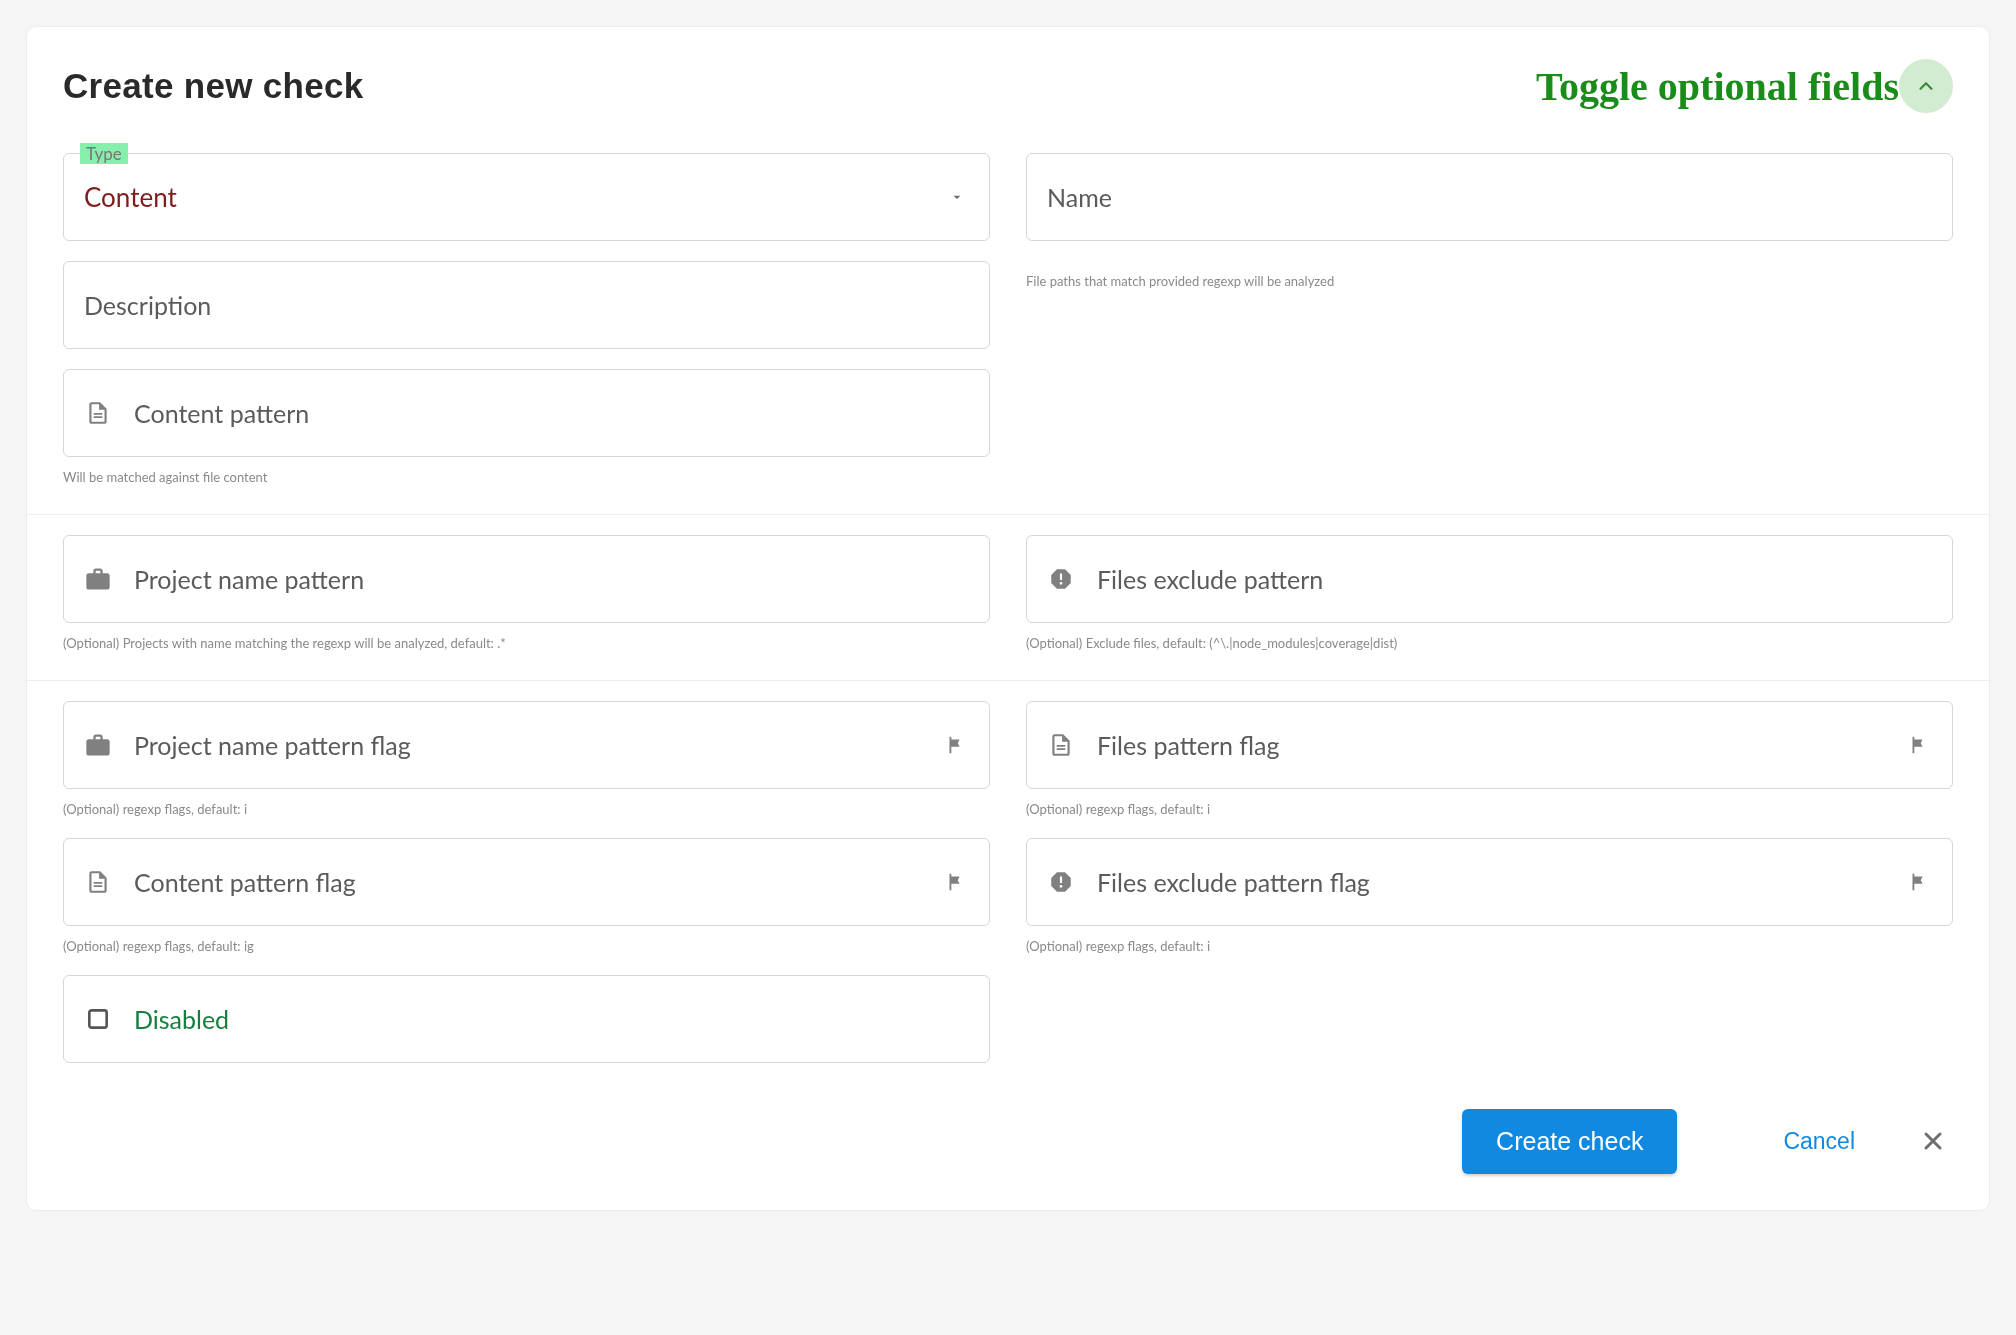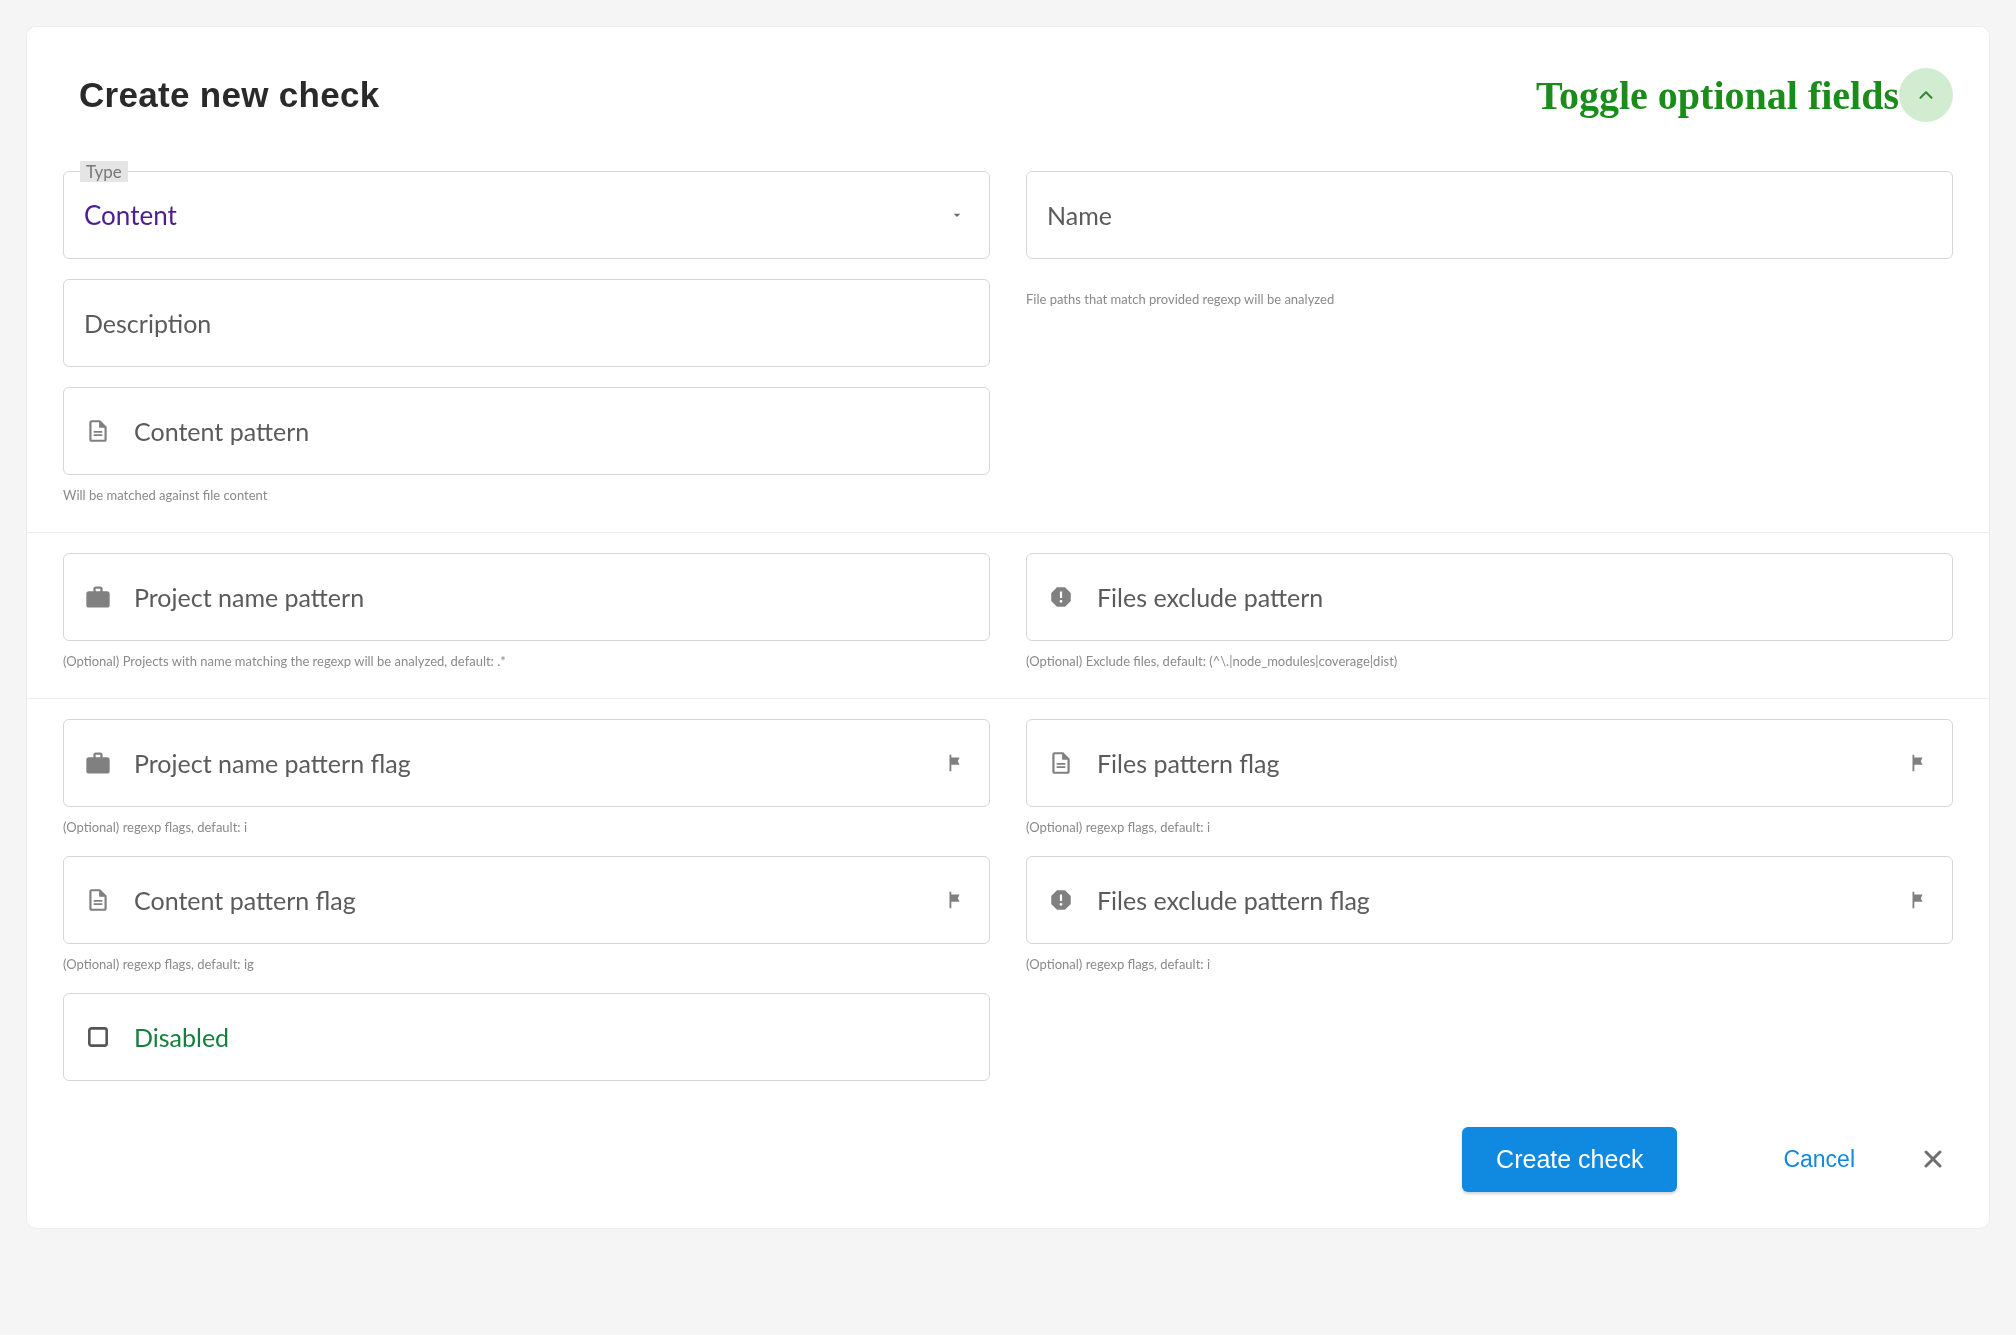--- a/index.html
+++ b/index.html
@@ -39,21 +39,21 @@
     display:flex;
     align-items:center;
     justify-content:space-between;
     padding:32px 36px 0 36px;
   }
   .title{
     font-size:35px;
     font-weight:700;
     font-family:"Trebuchet MS","Segoe UI",sans-serif;
     letter-spacing:0.3px;
-    margin:16px;
+    margin:0;
   }
   .toggle-wrap{
     display:flex;
     align-items:center;
   }
   .toggle-label{
     color:var(--green);
     font-family:"Brush Script MT","Segoe Script",cursive;
     font-size:40px;
     font-weight:700;
@@ -95,35 +95,35 @@
   }
   .field .trailing-icon{
     width:28px;height:28px;flex-shrink:0;
     display:flex;align-items:center;justify-content:center;
     color:var(--icon);
     margin-left:auto;
   }
   .field-label-floating{
     position:absolute;
     top:-11px;left:16px;
-    background:#e5e5e5;
+    background:#86efac;
     padding:0 6px;
     font-size:17px;
     color:#777;
   }
   .field-placeholder{
     color:#5b5b5b;
     font-size:25px;
   }
   .dropdown-trigger{
     position:absolute;right:24px;top:50%;transform:translateY(-50%);
     color:#6a6a6a;
   }
   .field-select .field-placeholder{
-    color:#4c1d95;
+    color:#7f1d1d;
     font-size:26px;
   }
   .helper-text{
     margin-top:12px;
     font-size:13px;
     color:var(--helper);
     line-height:1.3;
   }
   .actions{
     display:flex;

